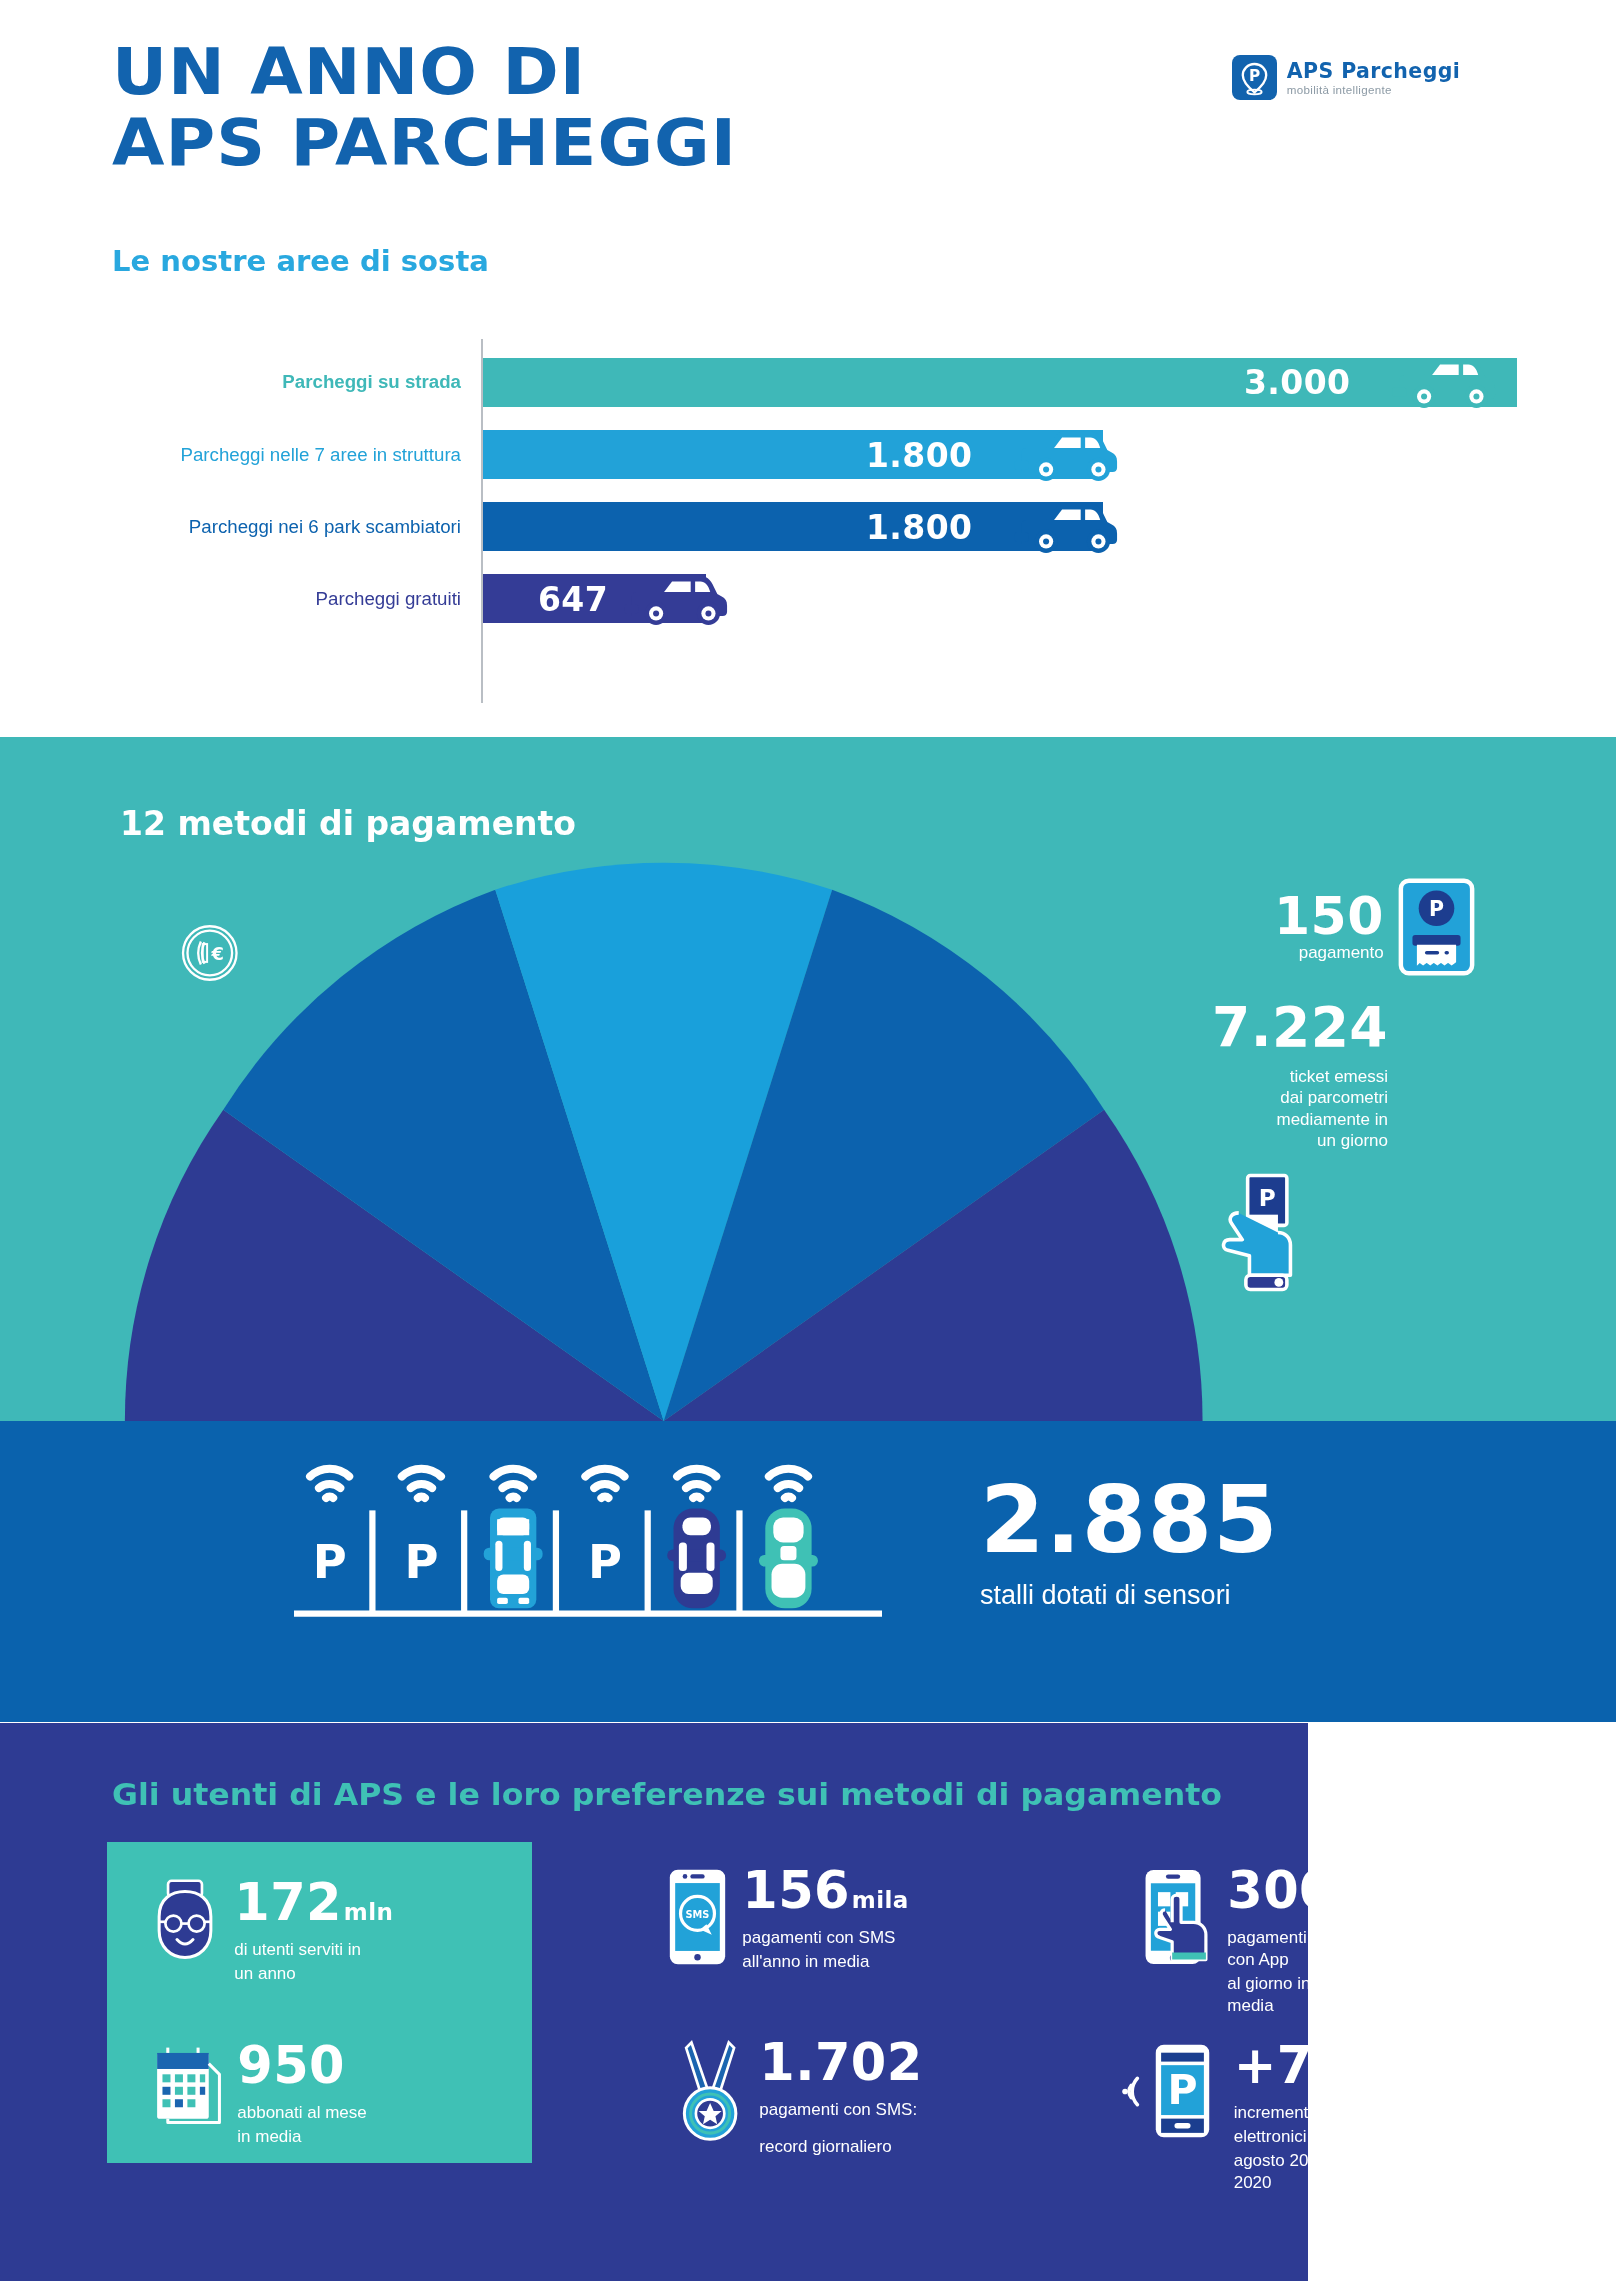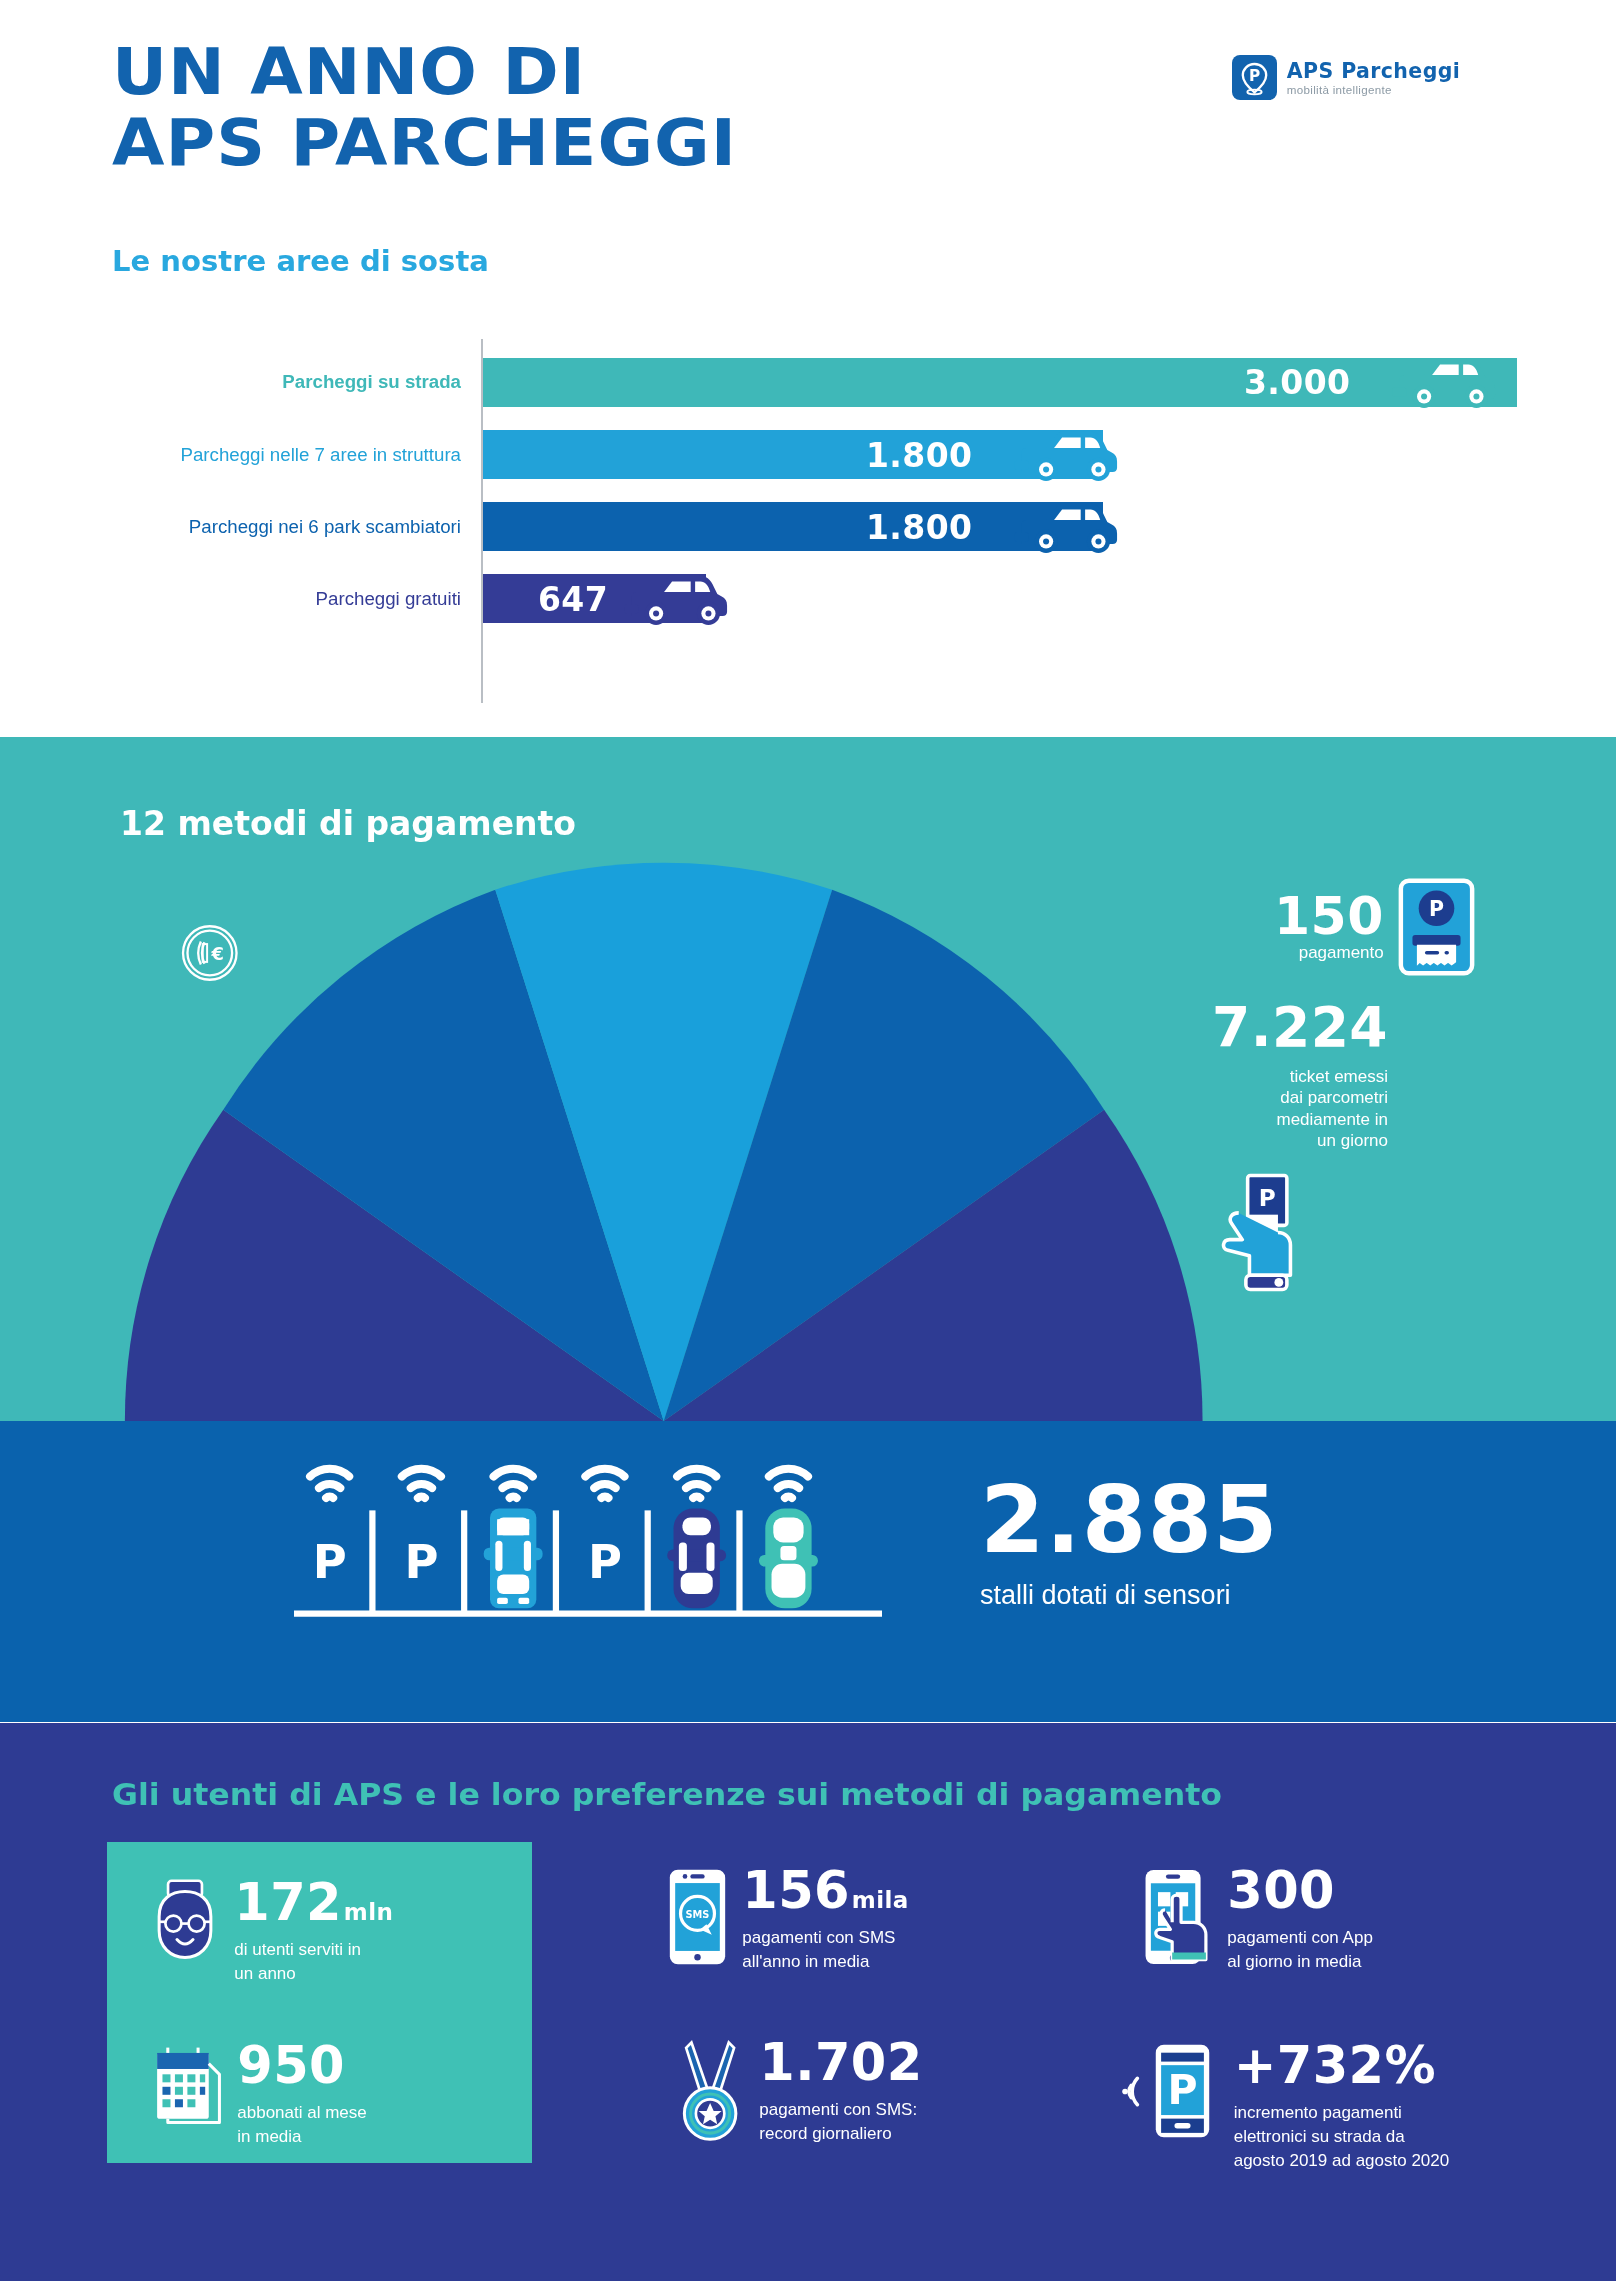--- a/index.html
+++ b/index.html
@@ -69,21 +69,21 @@
   #sensors { position: absolute; left: 0; top: 1421px; width: 1616px; height: 301px; background: #0A62AD; }
   #sensors-art { position: absolute; left: 294px; top: 34px; }
   #sensor-stat { position: absolute; left: 980px; top: 53px; }
   .big-num {
     font-family: "DejaVu Sans", sans-serif; font-weight: 700;
     font-size: 93px; color: #ffffff; line-height: 1; letter-spacing: 0.9px;
   }
   .big-cap { font-size: 27px; color: #ffffff; margin-top: 12.5px; }
 
   
-  #users { position: absolute; left: 0; top: 1723px; width: 1616px; height: 559px; background: #2E3B93; }
+  #users { position: absolute; left: 0; top: 1723px; width: 1308px; height: 559px; background: #2E3B93; }
   #users-title {
     position: absolute; left: 112px; top: 53px;
     font-family: "DejaVu Sans", sans-serif; font-weight: 700;
     font-size: 31px; color: #3FC1B5; transform: scaleX(1.02); transform-origin: left center;
   }
   #teal-card { position: absolute; left: 107px; top: 119px; width: 425px; height: 321px; background: #3FC1B5; }
   .ucell { position: absolute; display: flex; align-items: flex-start; gap: 14.3px; }
   .ucell-txt { display: flex; flex-direction: column; }
   .ucell-num {
     font-family: "DejaVu Sans", sans-serif; font-weight: 700;
@@ -472,21 +472,21 @@
         <path d="M58 4 L40 56 L48 60 L64 10 Z" fill="#1B65B0" stroke="#ffffff" stroke-width="3"></path>
         <circle cx="37" cy="84" r="29" fill="#22A2D8" stroke="#ffffff" stroke-width="3.4"></circle>
         <circle cx="37" cy="84" r="22" fill="none" stroke="#3FC1B5" stroke-width="3.4"></circle>
         <circle cx="37" cy="84" r="16" fill="#2E3B93" stroke="#ffffff" stroke-width="3"></circle>
         <path d="M37 72 L41 81 L50 81 L43 87 L45 96 L37 91 L29 96 L31 87 L24 81 L33 81 Z" fill="#ffffff"></path>
       </svg>
     </div>
     <div class="ucell-txt">
       <div class="ucell-num">1.702</div>
       <div class="ucell-cap">pagamenti con SMS:</div>
-      <div class="ucell-cap" style="margin-top:2px;">record giornaliero</div>
+      <div class="ucell-cap" style="margin-top:15px;">record giornaliero</div>
     </div>
   </div>
 
   <div class="ucell" style="left:1118px;top:319px;gap:21.4px;">
     <div style="display:flex;align-items:center;gap:5.3px;">
       <svg width="30" height="45" viewBox="0 0 34 50">
         <g fill="none" stroke="#ffffff" stroke-width="4" stroke-linecap="round">
           <path d="M22 10 A22 22 0 0 0 22 40"></path>
           <path d="M15 18 A11 11 0 0 0 15 32"></path>
         </g>

